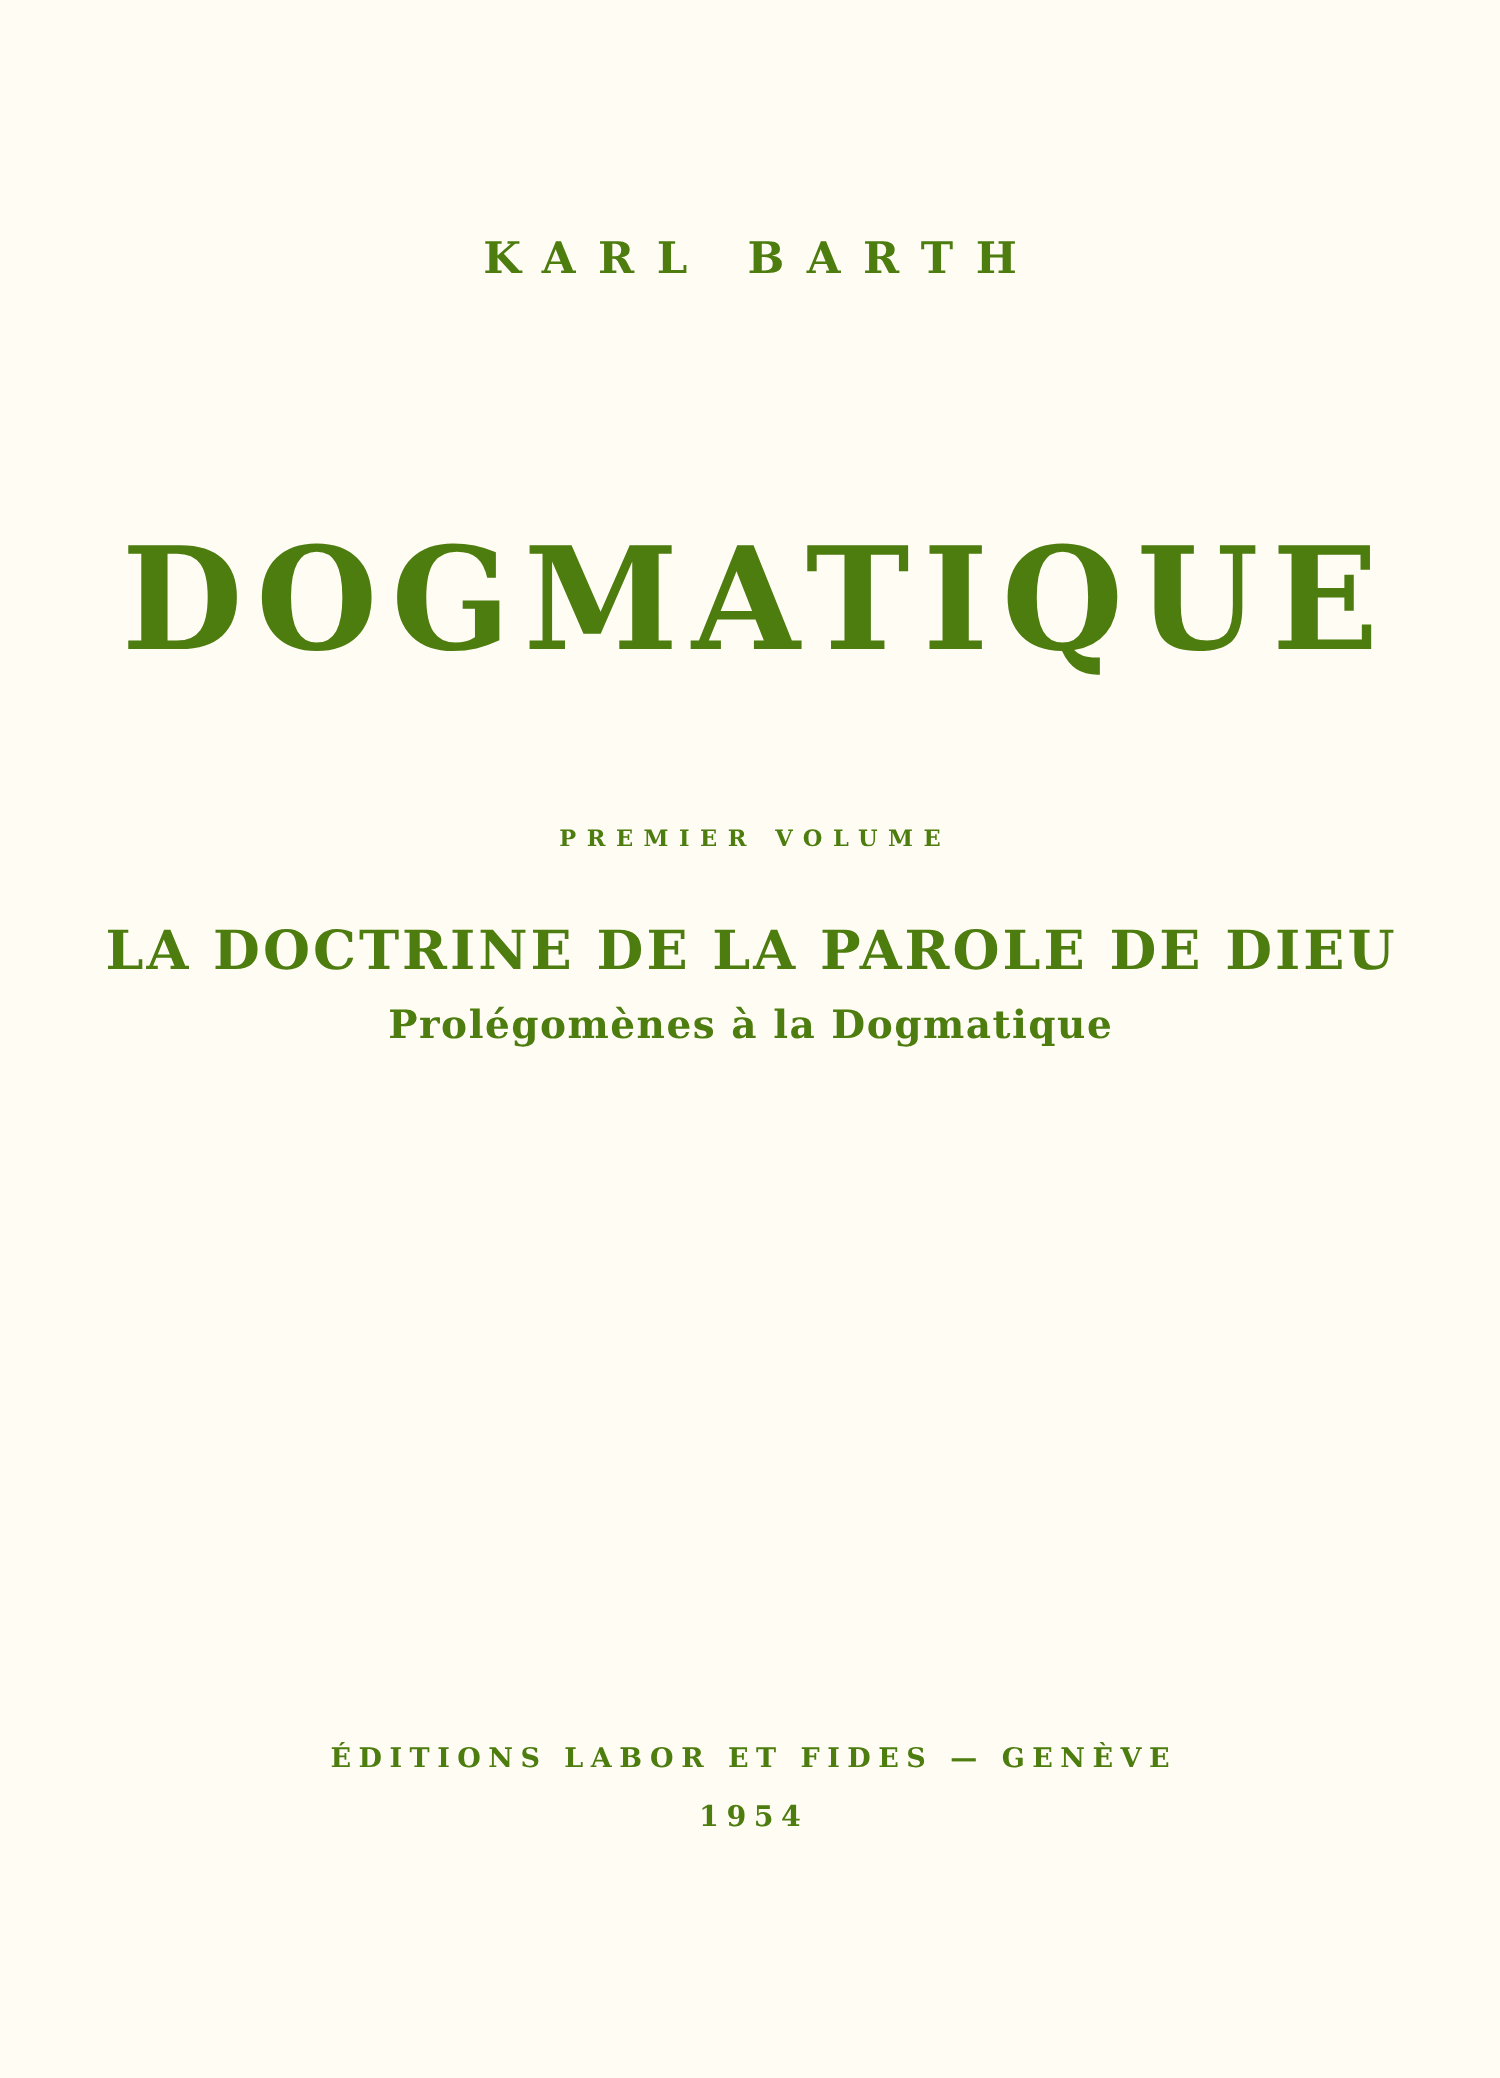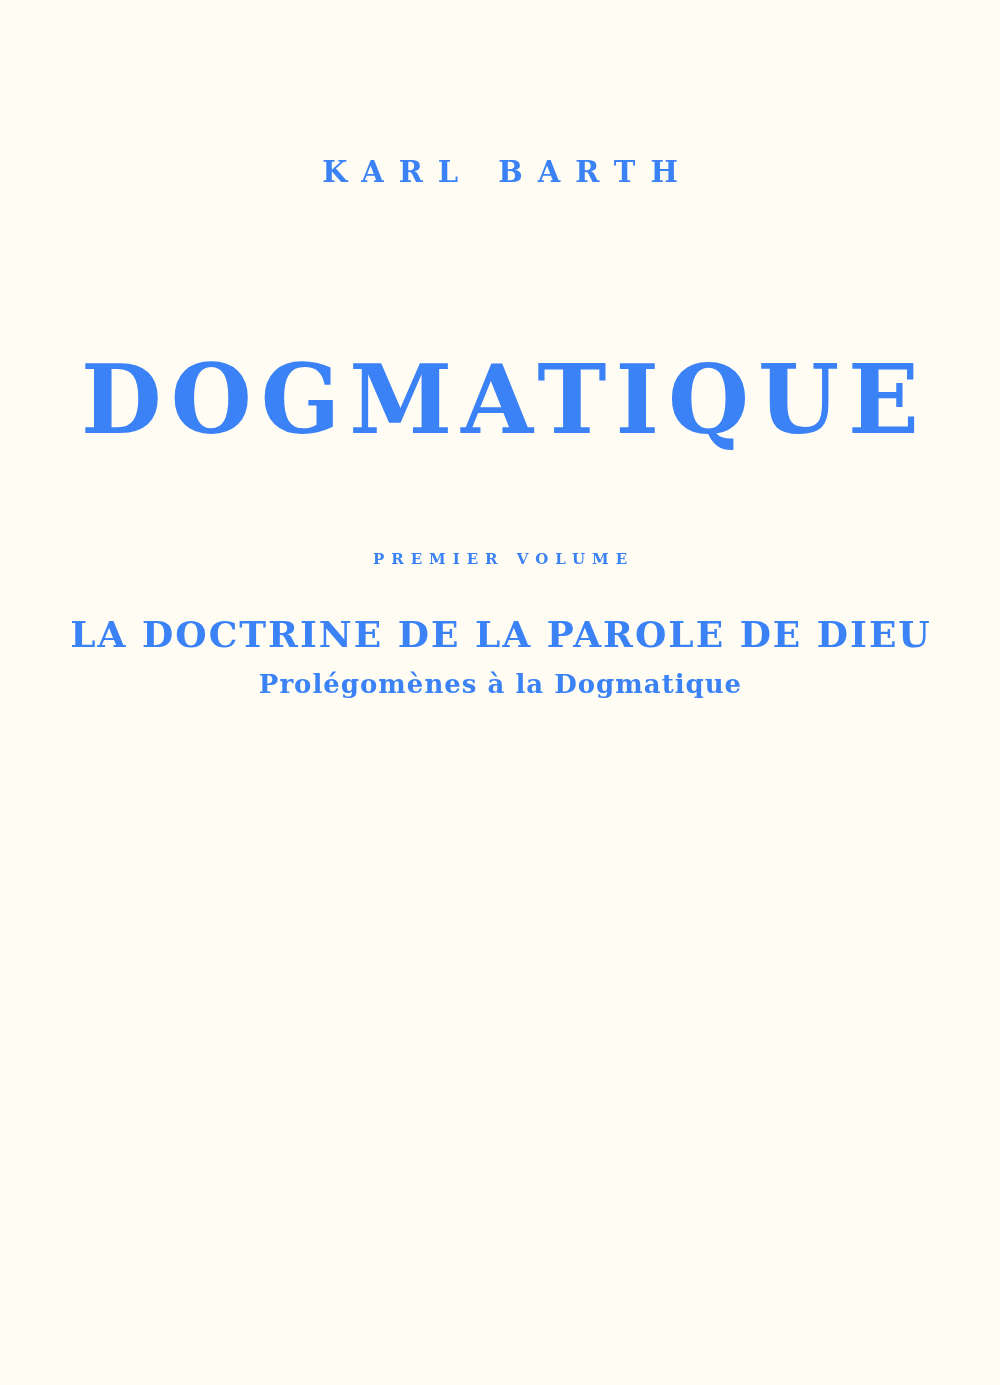--- a/index.html
+++ b/index.html
@@ -6,21 +6,21 @@
     margin: 0;
     padding: 0;
   }
   .page {
     position: relative;
     width: 1000px;
     height: 1385px;
     background: #fffcf3;
     overflow: hidden;
     font-family: "DejaVu Serif", "Liberation Serif", serif;
-    color: #3b82f6;
+    color: #4d7c0f;
   }
   .line {
     position: absolute;
     left: 0;
     width: 100%;
     text-align: center;
     white-space: nowrap;
     line-height: 1;
   }
   .author {
@@ -83,15 +83,17 @@
   <div class="line author">KARL BARTH</div>
 
   <div class="line main-title">DOGMATIQUE</div>
 
   <div class="line volume-label">PREMIER VOLUME</div>
 
   <div class="line volume-title">LA DOCTRINE DE LA PAROLE DE DIEU</div>
 
   <div class="line subtitle">Prolégomènes à la Dogmatique</div>
 
+  <div class="line publisher">ÉDITIONS LABOR ET FIDES — GENÈVE</div>
 
+  <div class="line year">1954</div>
 
 </div>
 
 </body></html>

